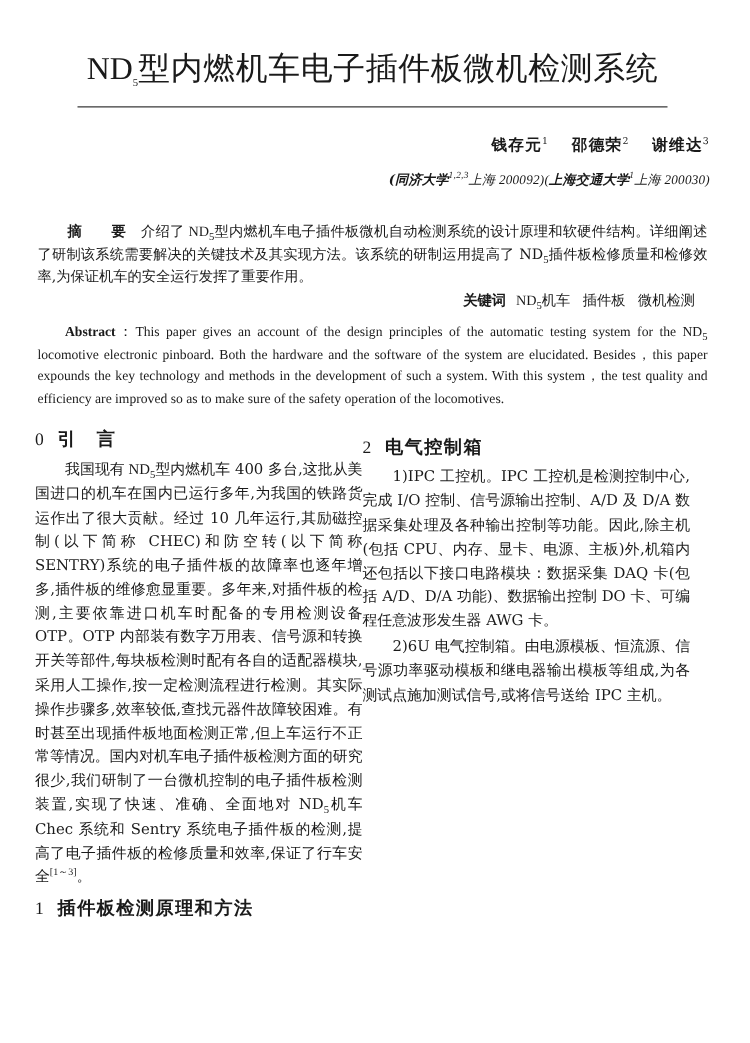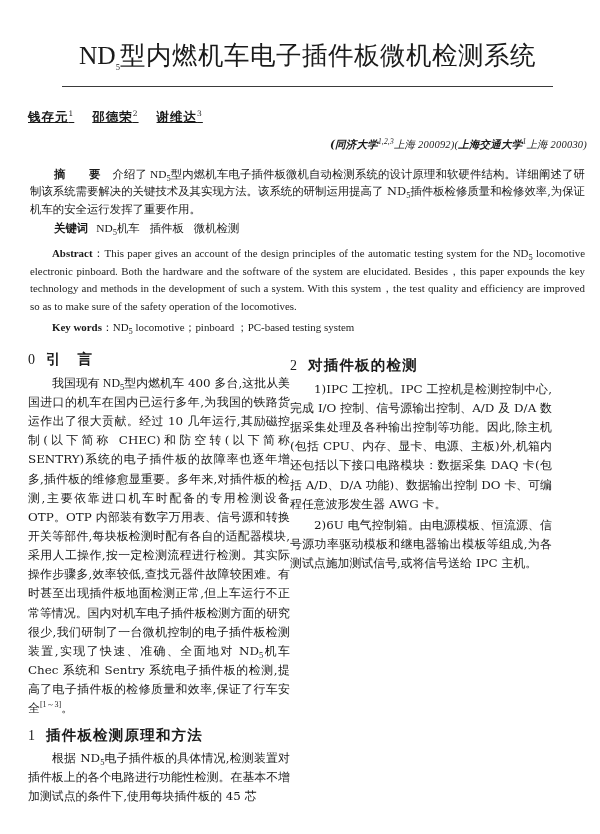--- a/index.html
+++ b/index.html
@@ -12,21 +12,21 @@
     height: 834px;
     font-family: "Liberation Serif", "DejaVu Serif", serif;
     color: #1a1a1a;
     overflow: hidden;
     position: relative;
   }
   .page {
     width: 600px;
     height: 834px;
     box-sizing: border-box;
-    padding: 22px 13px 8px 28px;
+    padding: 22px 32px 8px 28px;
     position: relative;
   }
 
   
   .title {
     text-align: center;
     font-size: 25.5px;
     line-height: 1.2;
     letter-spacing: 0.5px;
     margin: 18px 0 0 0;
@@ -39,65 +39,65 @@
     letter-spacing: 0;
   }
   .title-rule {
     border: 0;
     border-top: 1px solid #3a3a3a;
     margin: 14px 34px 0 34px;
     height: 0;
   }
 
   .authors {
-    text-align: left;
+    text-align: right;
     font-size: 12.5px;
     margin-top: 22px;
     letter-spacing: 1px;
     font-weight: 600;
     font-family: "DejaVu Serif", "Liberation Serif", serif;
-    text-decoration: underline;
   }
   .authors .sep { display: inline-block; width: 18px; }
   sup { font-size: 7.5px; vertical-align: super; line-height: 0; font-weight: 400;}
   sub { font-size: 8.5px; vertical-align: sub; line-height: 0; }
 
   .affil {
     text-align: right;
     font-size: 10.5px;
     margin-top: 12px;
     letter-spacing: 0.2px;
     font-weight: 600;
     font-family: "DejaVu Serif", "Liberation Serif", serif;
     font-style: italic;
   }
   .affil .num { font-weight: 400; font-family: "Liberation Serif", serif;}
 
   
   .abs-block {
-    margin-top: 14px;
+    margin-top: 26px;
     padding: 0 2px;
   }
   .abs-cn {
     font-size: 11.4px;
     line-height: 1.55;
     text-align: justify;
     text-indent: 24px;
     font-family: "DejaVu Serif", "Liberation Serif", serif;
   }
   .abs-cn .lbl {
     font-weight: 700;
     letter-spacing: 6px;
     margin-right: 6px;
   }
   .kw-cn {
     font-size: 11.4px;
     line-height: 1.7;
     text-indent: 24px;
     font-family: "DejaVu Serif", "Liberation Serif", serif;
+    text-align: right;
   }
   .kw-cn .lbl { font-weight: 700; margin-right: 8px; }
   .kw-cn .item { margin-right: 10px; }
 
   .abs-en {
     font-size: 10.9px;
     line-height: 1.62;
     text-align: justify;
     text-indent: 22px;
     margin-top: 7px;
@@ -183,53 +183,47 @@
     </div>
 
     <div class="kw-cn">
       <span class="lbl">关键词</span><span class="item"><span class="lat">ND</span><sub class="lat">5</sub><span>机车</span></span><span class="item">插件板</span><span class="item">微机检测</span>
     </div>
 
     <div class="abs-en">
       <span class="lbl">Abstract</span><span>：</span><span>This paper gives an account of the design principles of the automatic testing system for the ND</span><sub>5</sub><span> locomotive electronic pinboard. Both the hardware and the software of the system are elucidated. Besides，this paper expounds the key technology and methods in the development of such a system. With this system，the test quality and efficiency are improved so as to make sure of the safety operation of the locomotives.</span>
     </div>
 
-    <div class="kw-en">
-      <span class="lbl">Key words</span><span>：</span><span>ND</span><sub>5</sub><span> locomotive；pinboard ；PC-based testing system</span>
-    </div>
 
   </div>
 
   <div class="columns">
 
     <div class="col">
 
       <h2 class="sec first">
         <span class="num">0</span><span>引　言</span>
       </h2>
 
       <p class="body">
         <span class="lat">我国现有 ND</span><sub class="lat">5</sub><span>型内燃机车 400 多台,这批从美国进口的机车在国内已运行多年,为我国的铁路货运作出了很大贡献。经过 10 几年运行,其励磁控制(以下简称 CHEC)和防空转(以下简称 SENTRY)系统的电子插件板的故障率也逐年增多,插件板的维修愈显重要。多年来,对插件板的检测,主要依靠进口机车时配备的专用检测设备 OTP。OTP 内部装有数字万用表、信号源和转换开关等部件,每块板检测时配有各自的适配器模块,采用人工操作,按一定检测流程进行检测。其实际操作步骤多,效率较低,查找元器件故障较困难。有时甚至出现插件板地面检测正常,但上车运行不正常等情况。国内对机车电子插件板检测方面的研究很少,我们研制了一台微机控制的电子插件板检测装置,实现了快速、准确、全面地对 ND</span><sub class="lat">5</sub><span>机车 Chec 系统和 Sentry 系统电子插件板的检测,提高了电子插件板的检修质量和效率,保证了行车安全</span><span class="ref">[1～3]</span><span>。</span>
       </p>
 
       <h2 class="sec">
         <span class="num">1</span><span>插件板检测原理和方法</span>
       </h2>
 
-      <p class="body">
-        <span>根据 ND</span><sub class="lat">5</sub><span>电子插件板的具体情况,检测装置对插件板上的各个电路进行功能性检测。在基本不增加测试点的条件下,使用每块插件板的 45 芯</span>
-      </p>
 
     </div>
 
     <div class="col">
 
 
       <h2 class="sec">
-        <span class="num">2</span><span>对插件板的检测</span>
+        <span class="num">2</span><span>电气控制箱</span>
       </h2>
 
       <p class="body">1)IPC 工控机。IPC 工控机是检测控制中心,完成 I/O 控制、信号源输出控制、A/D 及 D/A 数据采集处理及各种输出控制等功能。因此,除主机(包括 CPU、内存、显卡、电源、主板)外,机箱内还包括以下接口电路模块：数据采集 DAQ 卡(包括 A/D、D/A 功能)、数据输出控制 DO 卡、可编程任意波形发生器 AWG 卡。</p>
       <p class="body">2)6U 电气控制箱。由电源模板、恒流源、信号源功率驱动模板和继电器输出模板等组成,为各测试点施加测试信号,或将信号送给 IPC 主机。</p>
 
     </div>
 
   </div>
 
 </div>

